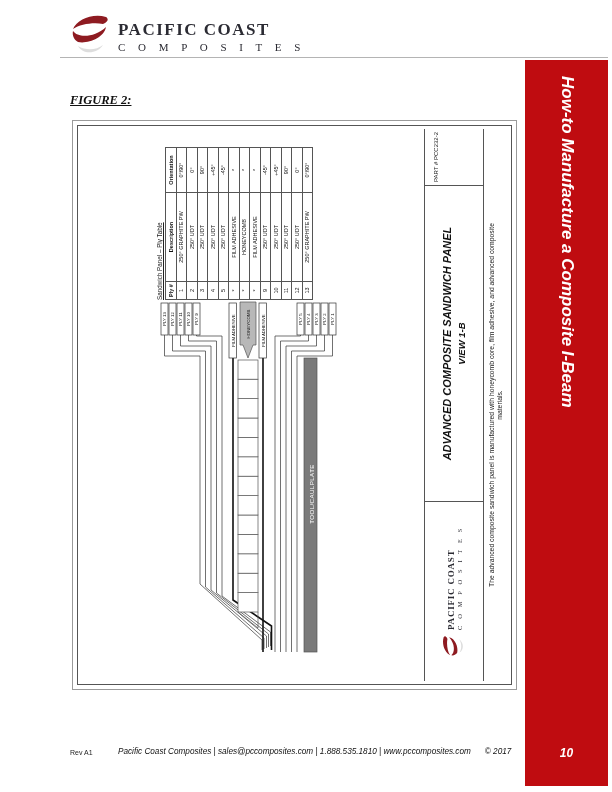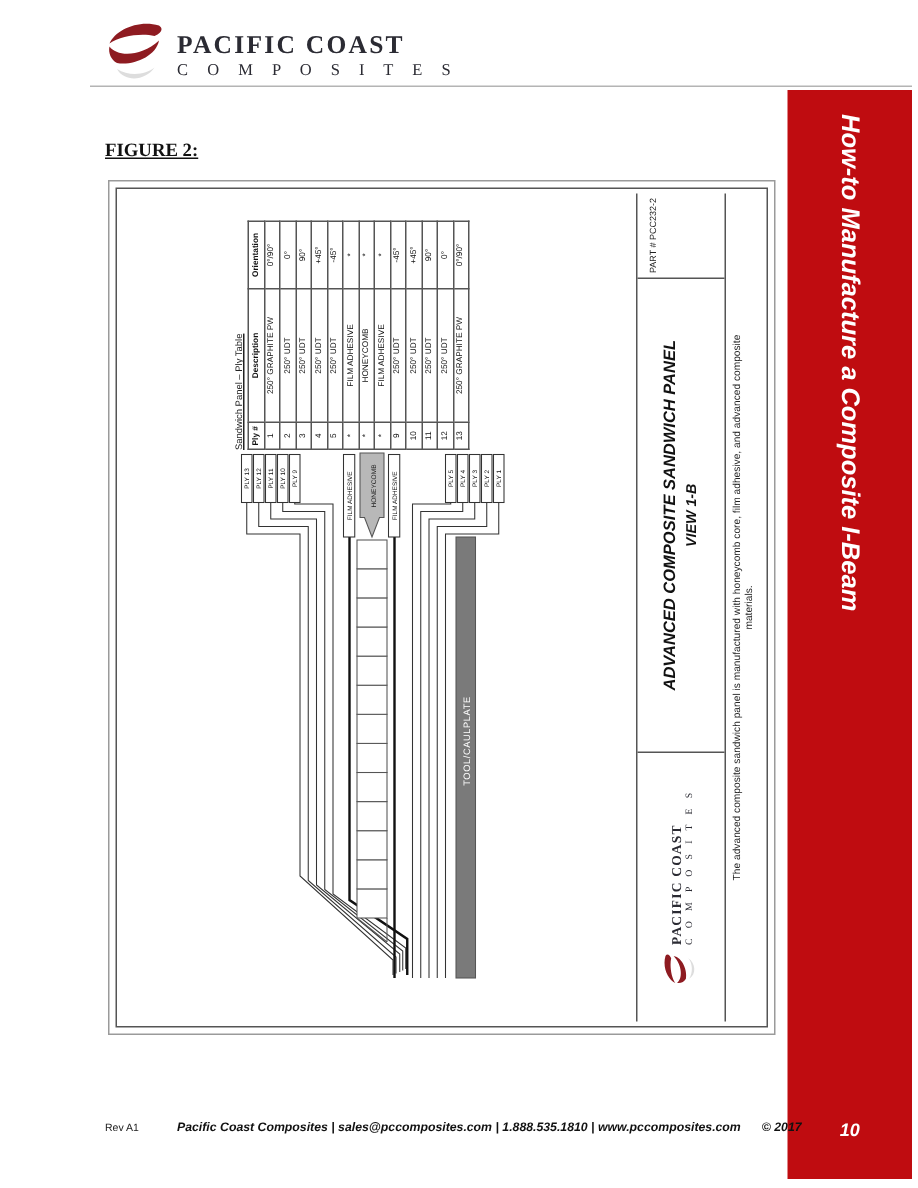--- a/index.html
+++ b/index.html
@@ -11,21 +11,21 @@
   .header{left:70px;top:14px;display:flex;align-items:flex-start;gap:8px;}
   .brand-text{display:flex;flex-direction:column;margin-top:6px;}
   .brand1{font-family:"Liberation Serif",serif;font-size:17px;letter-spacing:1.5px;
           color:#2b2b33;font-weight:600;}
   .brand2{font-family:"Liberation Serif",serif;font-size:11px;letter-spacing:5px;
           color:#2b2b33;margin-top:1px;}
   .header-rule{left:60px;top:57px;width:548px;height:1px;background:#b4b4b4;}
 
   
   .figure-label{left:70px;top:93px;font-family:"Liberation Serif",serif;font-weight:bold;
-                font-size:12.5px;color:#111;text-decoration:underline;}
+                font-style:italic;font-size:12.5px;color:#111;text-decoration:underline;}
 
   
   .figure-frame{left:72px;top:120px;width:445px;height:570px;border:1px solid #9a9a9a;
                 box-sizing:border-box;}
 
   
   .drawing-wrap{left:72px;top:120px;width:570px;height:445px;transform-origin:0 0;
                 transform:translateY(570px) rotate(-90deg);}
   .sheet{position:absolute;left:5px;top:5px;right:5px;bottom:5px;border:1px solid #555;}
 
@@ -63,21 +63,21 @@
   .banner{left:525px;top:60px;width:83px;height:726px;background:#bf0c10;}
   .banner-text{position:absolute;left:0;top:16px;width:100%;height:640px;
       writing-mode:vertical-rl;text-orientation:mixed;
       font-size:17px;font-weight:bold;font-style:italic;color:#ffffff;
       display:flex;justify-content:flex-start;align-items:center;}
   .page-num{position:absolute;bottom:26px;left:0;width:100%;text-align:center;
       font-size:12px;font-weight:bold;font-style:italic;color:#ffffff;}
 
   
   .footer-rev{left:70px;top:749px;font-size:7px;color:#222;}
-  .footer-info{left:118px;top:747px;font-size:8.2px;font-weight:bold;font-style:italic;color:#111;}
+  .footer-info{left:118px;top:747px;font-size:8.2px;font-weight:normal;font-style:italic;color:#111;}
   .footer-copy{margin-left:14px;}
 
   svg text{font-family:"Liberation Sans",sans-serif;}
 </style>
 </head>
 <body>
 
 <div class="abs header">
   <svg width="40" height="44" viewBox="0 0 40 44">
     <path d="M36,3 C22,-1 7,6 3,15 C10,10 24,8 33,10 C38,8 39,5 36,3 Z" fill="#8e1b21"></path>

